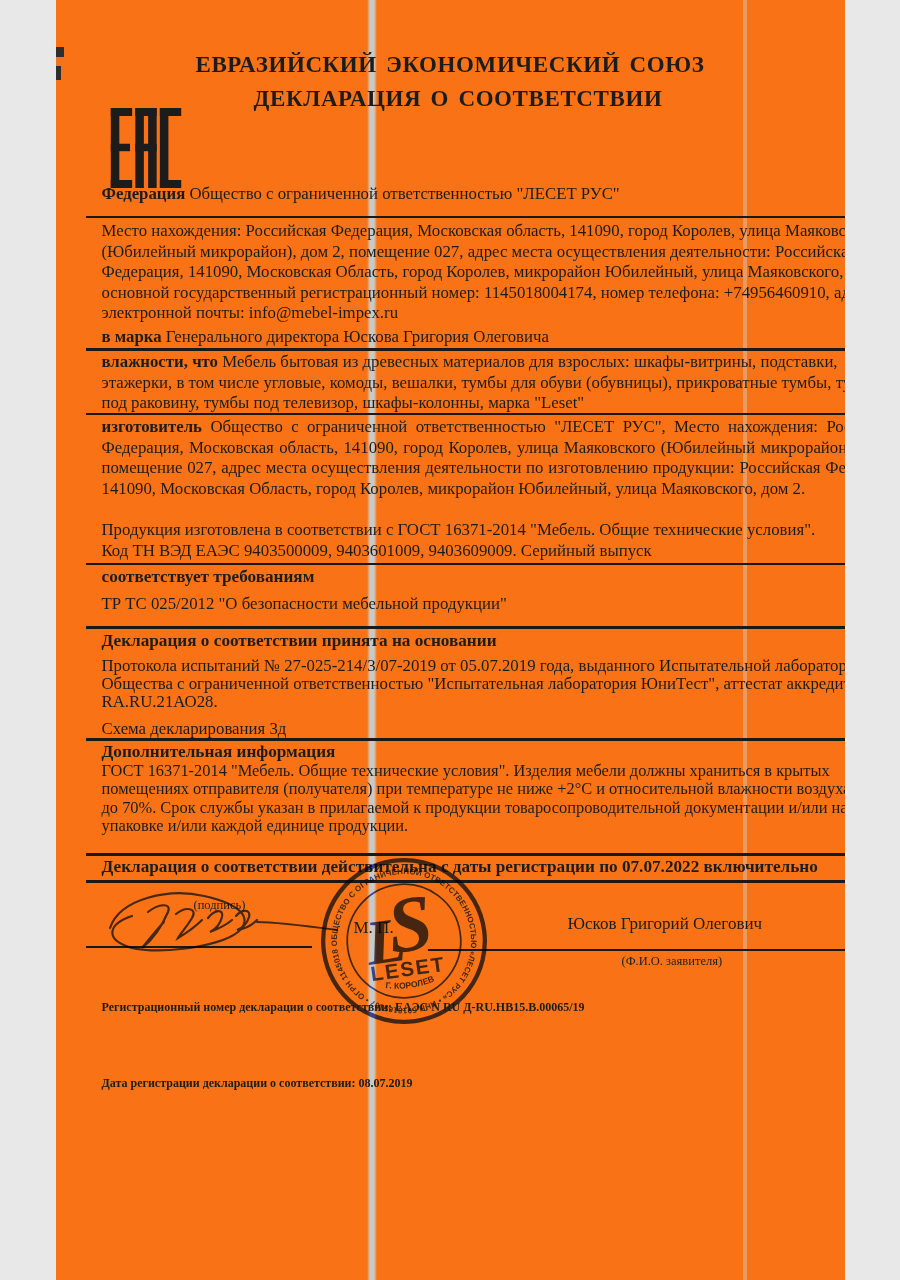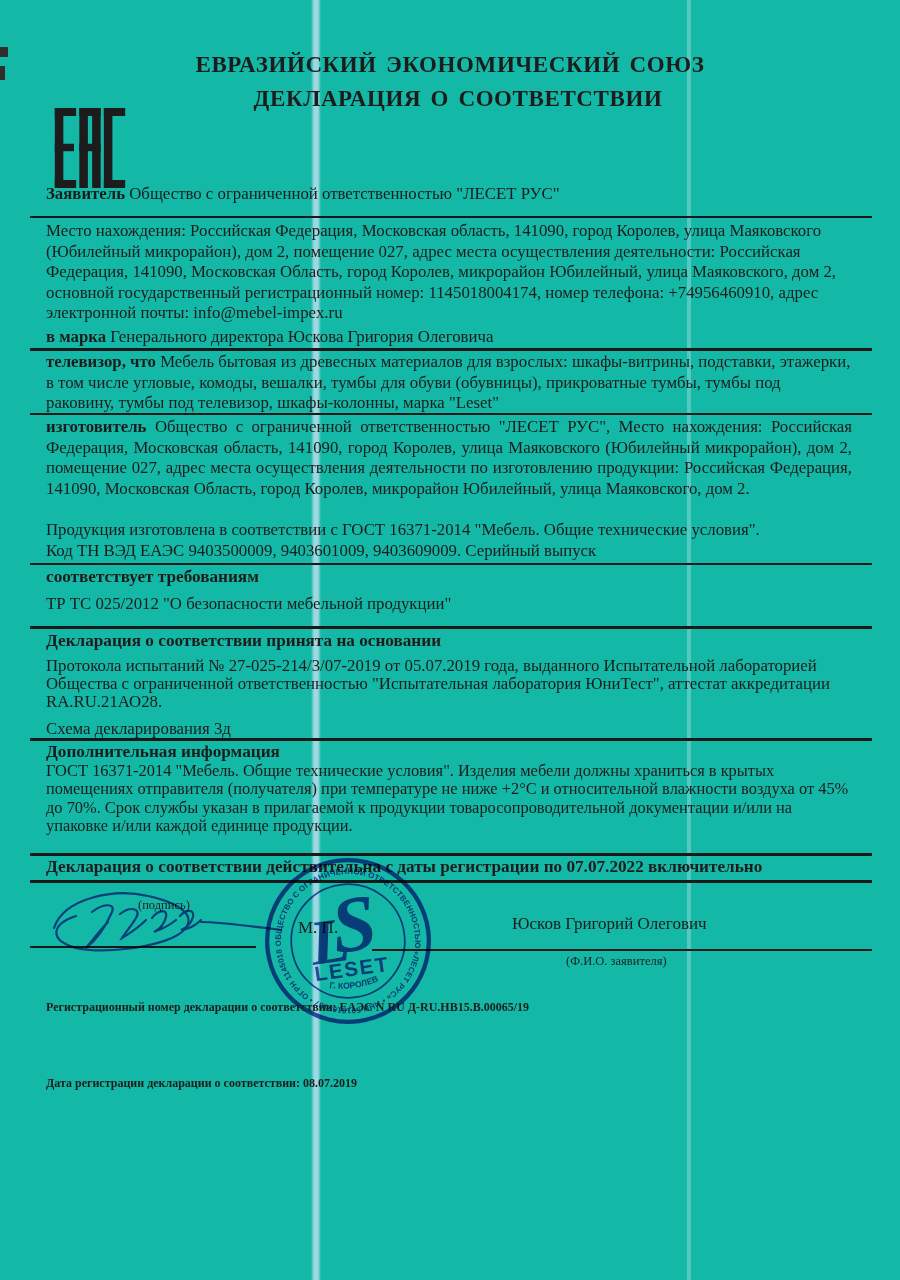--- a/index.html
+++ b/index.html
@@ -1,18 +1,18 @@
 <!DOCTYPE html>
 <html><head>
 <meta charset="utf-8">
 <style>
   html,body{margin:0;padding:0;background:#e8e8e8;}
   .page{
-    position:relative;width:900px;height:1280px;margin:0 auto;
-    background:#14b8a6;overflow:hidden;
+    position:relative;width:789px;height:1280px;margin:0 auto;
+    background:#f97316;overflow:hidden;
     font-family:"Liberation Serif",serif;color:#1c1c1c;
   }
   .abs{position:absolute;}
   .title{left:0;right:0;text-align:center;font-weight:bold;font-size:23px;letter-spacing:.6px;word-spacing:3px;}
   .hr{left:30px;width:842px;background:#191919;}
   .para{left:46px;width:806px;font-size:16.8px;line-height:20.6px;}
   .just{text-align:justify;}
   .lbl{font-weight:bold;}
   .head{left:46px;font-size:17.2px;font-weight:bold;}
   .caption{font-size:12.5px;color:#222;}
@@ -50,31 +50,31 @@
           <rect x="0" y="67" width="40" height="14"></rect>
       </g>
       <g transform="translate(92,0)">
         <rect x="0" y="0" width="16" height="150"></rect>
           <rect x="0" y="0" width="40" height="15"></rect>
         <rect x="0" y="135" width="40" height="15"></rect>
       </g>
     </g>
   </svg>
 
-  <div class="abs para" style="top:184px;"><b class="lbl">Заявитель</b> <span>Общество с ограниченной ответственностью "ЛЕСЕТ РУС"</span></div>
+  <div class="abs para" style="top:184px;"><b class="lbl">Федерация</b> <span>Общество с ограниченной ответственностью "ЛЕСЕТ РУС"</span></div>
 
   <div class="abs hr" style="top:216px;height:2px;"></div>
 
   <div class="abs para" style="top:221px;">Место нахождения: Российская Федерация, Московская область, 141090, город Королев, улица Маяковского (Юбилейный микрорайон), дом 2, помещение 027, адрес места осуществления деятельности: Российская Федерация, 141090, Московская Область, город Королев, микрорайон Юбилейный, улица Маяковского, дом 2, основной государственный регистрационный номер: 1145018004174, номер телефона: +74956460910, адрес электронной почты: info@mebel-impex.ru</div>
 
   <div class="abs para" style="top:327px;"><b class="lbl">в марка</b> <span>Генерального директора Юскова Григория Олеговича</span></div>
 
   <div class="abs hr" style="top:348px;height:2.5px;"></div>
 
-  <div class="abs para" style="top:352px;"><b class="lbl">телевизор, что</b> <span>Мебель бытовая из древесных материалов для взрослых: шкафы-витрины, подставки, этажерки, в том числе угловые, комоды, вешалки, тумбы для обуви (обувницы), прикроватные тумбы, тумбы под раковину, тумбы под телевизор, шкафы-колонны, марка "Leset"</span></div>
+  <div class="abs para" style="top:352px;"><b class="lbl">влажности, что</b> <span>Мебель бытовая из древесных материалов для взрослых: шкафы-витрины, подставки, этажерки, в том числе угловые, комоды, вешалки, тумбы для обуви (обувницы), прикроватные тумбы, тумбы под раковину, тумбы под телевизор, шкафы-колонны, марка "Leset"</span></div>
 
   <div class="abs hr" style="top:413px;height:2px;"></div>
 
   <div class="abs para just" style="top:417px;"><b class="lbl">изготовитель</b> <span>Общество с ограниченной ответственностью "ЛЕСЕТ РУС", Место нахождения: Российская Федерация, Московская область, 141090, город Королев, улица Маяковского (Юбилейный микрорайон), дом 2, помещение 027, адрес места осуществления деятельности по изготовлению продукции: Российская Федерация, 141090, Московская Область, город Королев, микрорайон Юбилейный, улица Маяковского, дом 2.</span></div>
 
   <div class="abs para" style="top:520px;">Продукция изготовлена в соответствии с ГОСТ 16371-2014 "Мебель. Общие технические условия".</div>
   <div class="abs para" style="top:541px;">Код ТН ВЭД ЕАЭС 9403500009, 9403601009, 9403609009. Серийный выпуск</div>
 
   <div class="abs hr" style="top:563px;height:2px;"></div>
 

